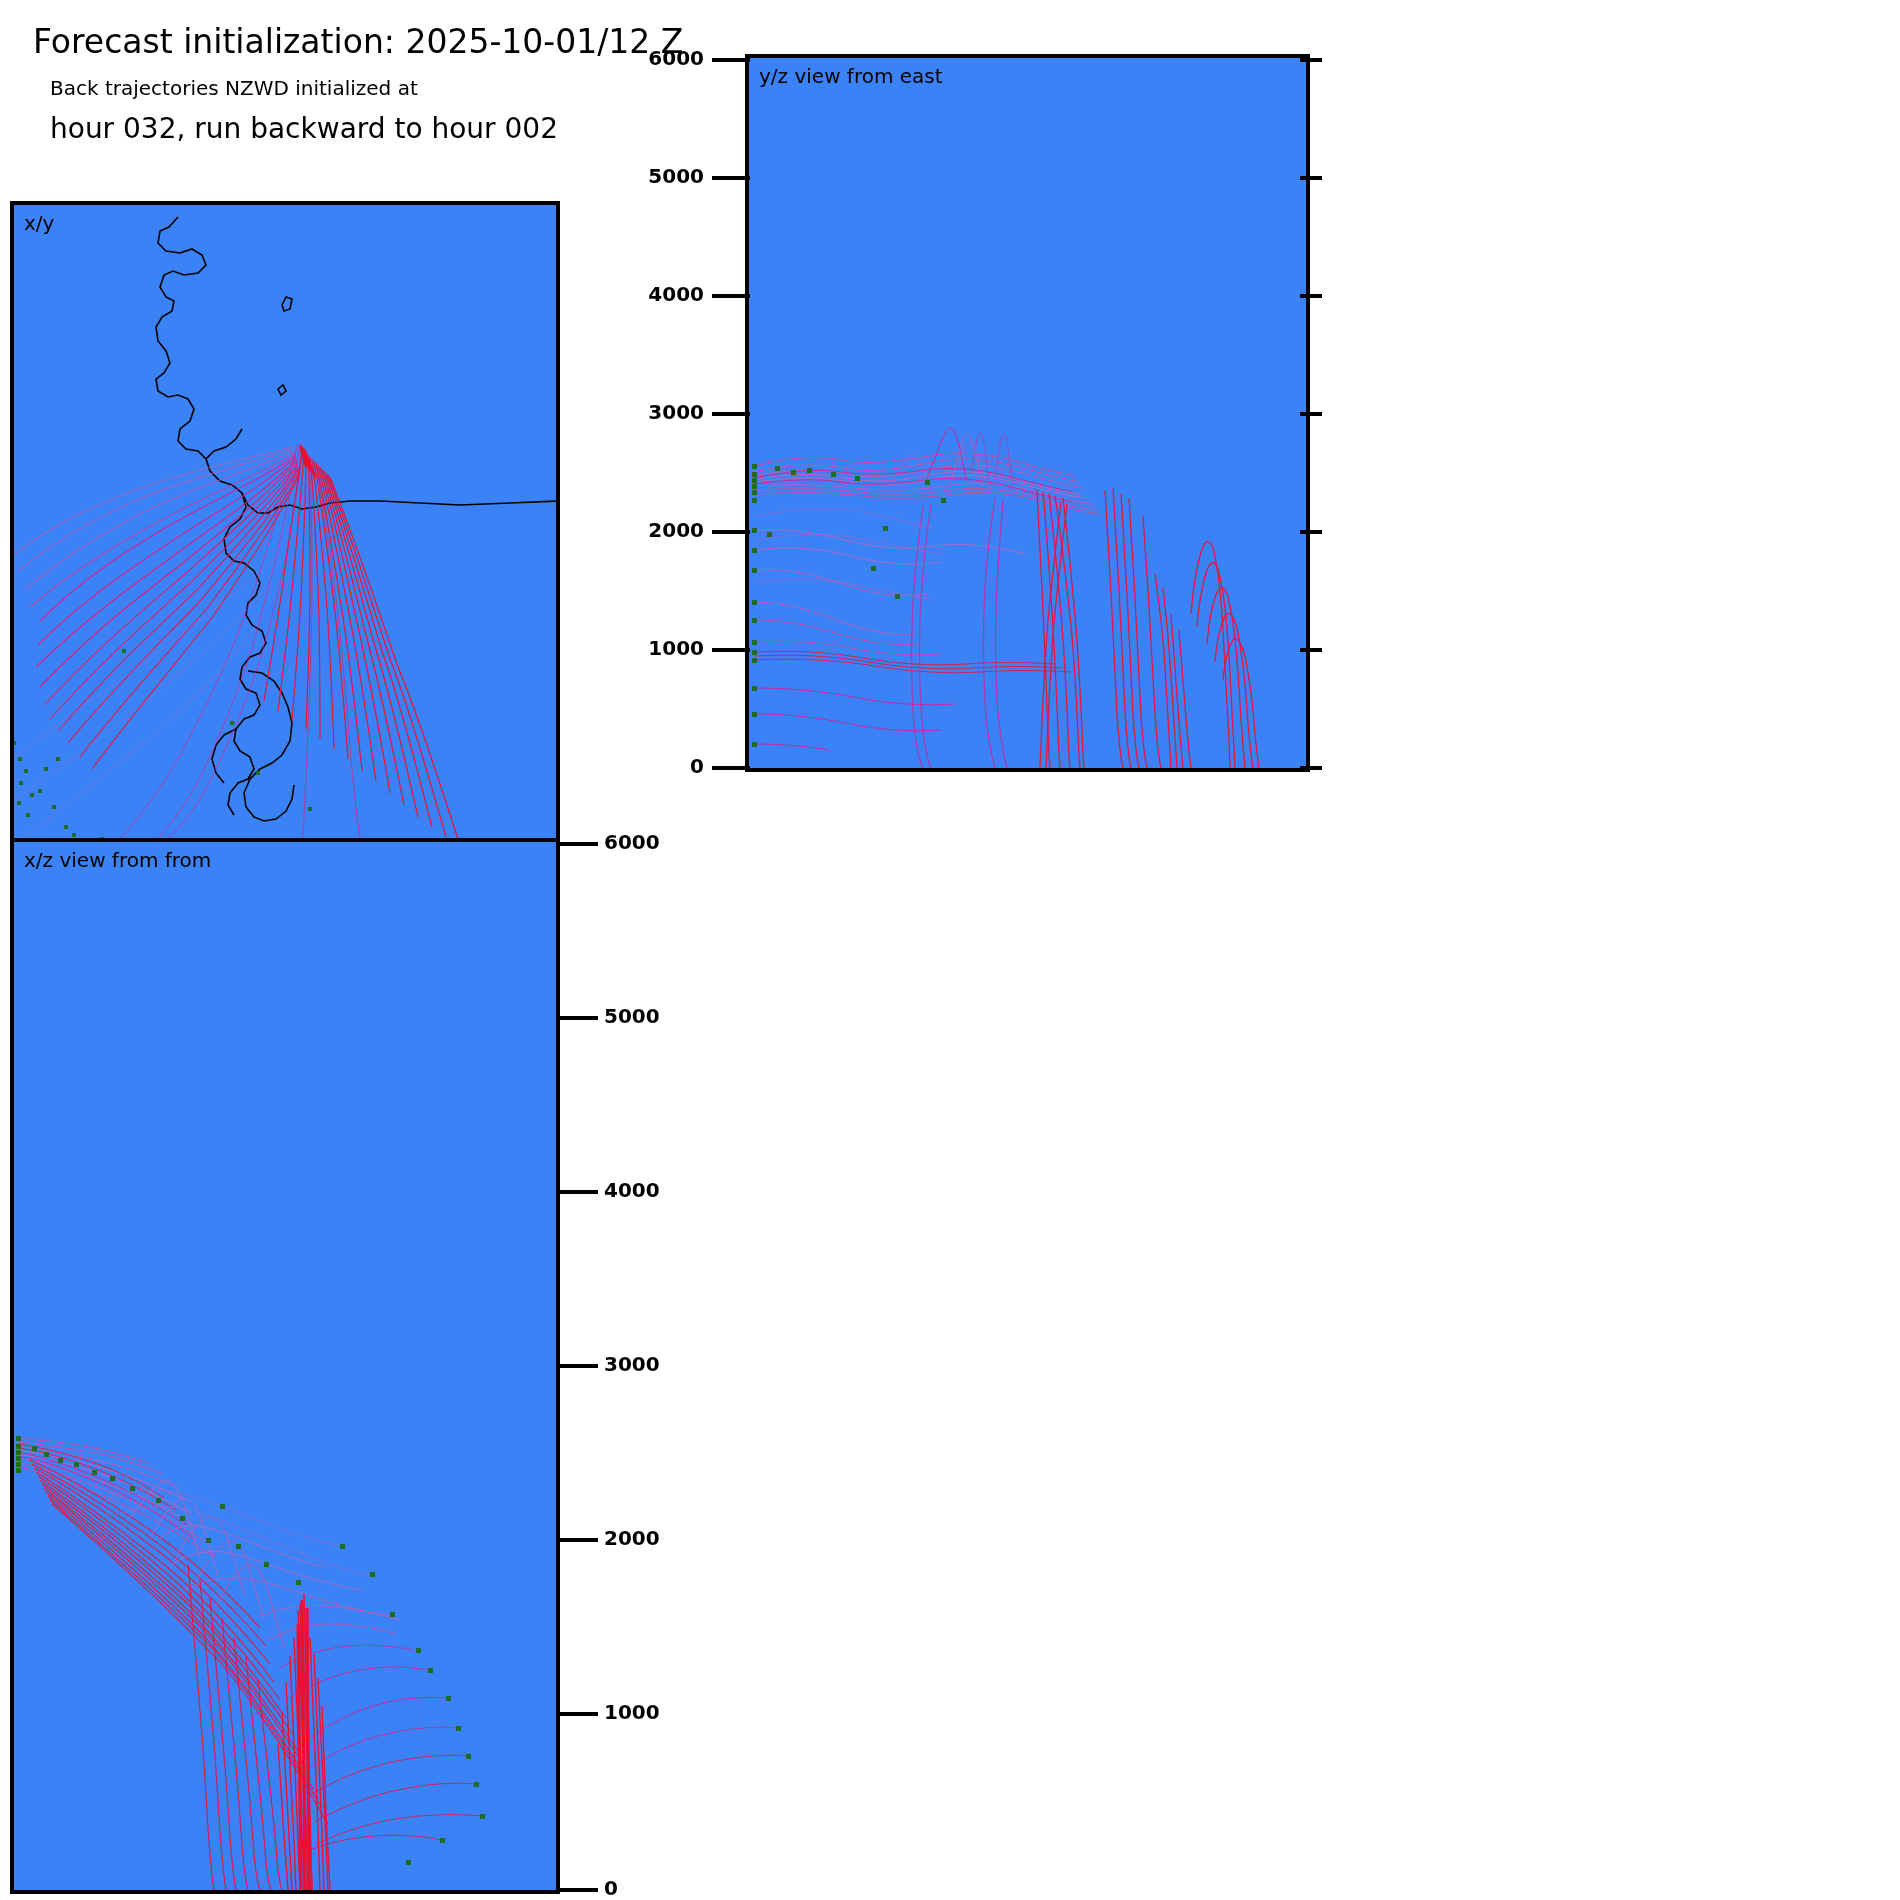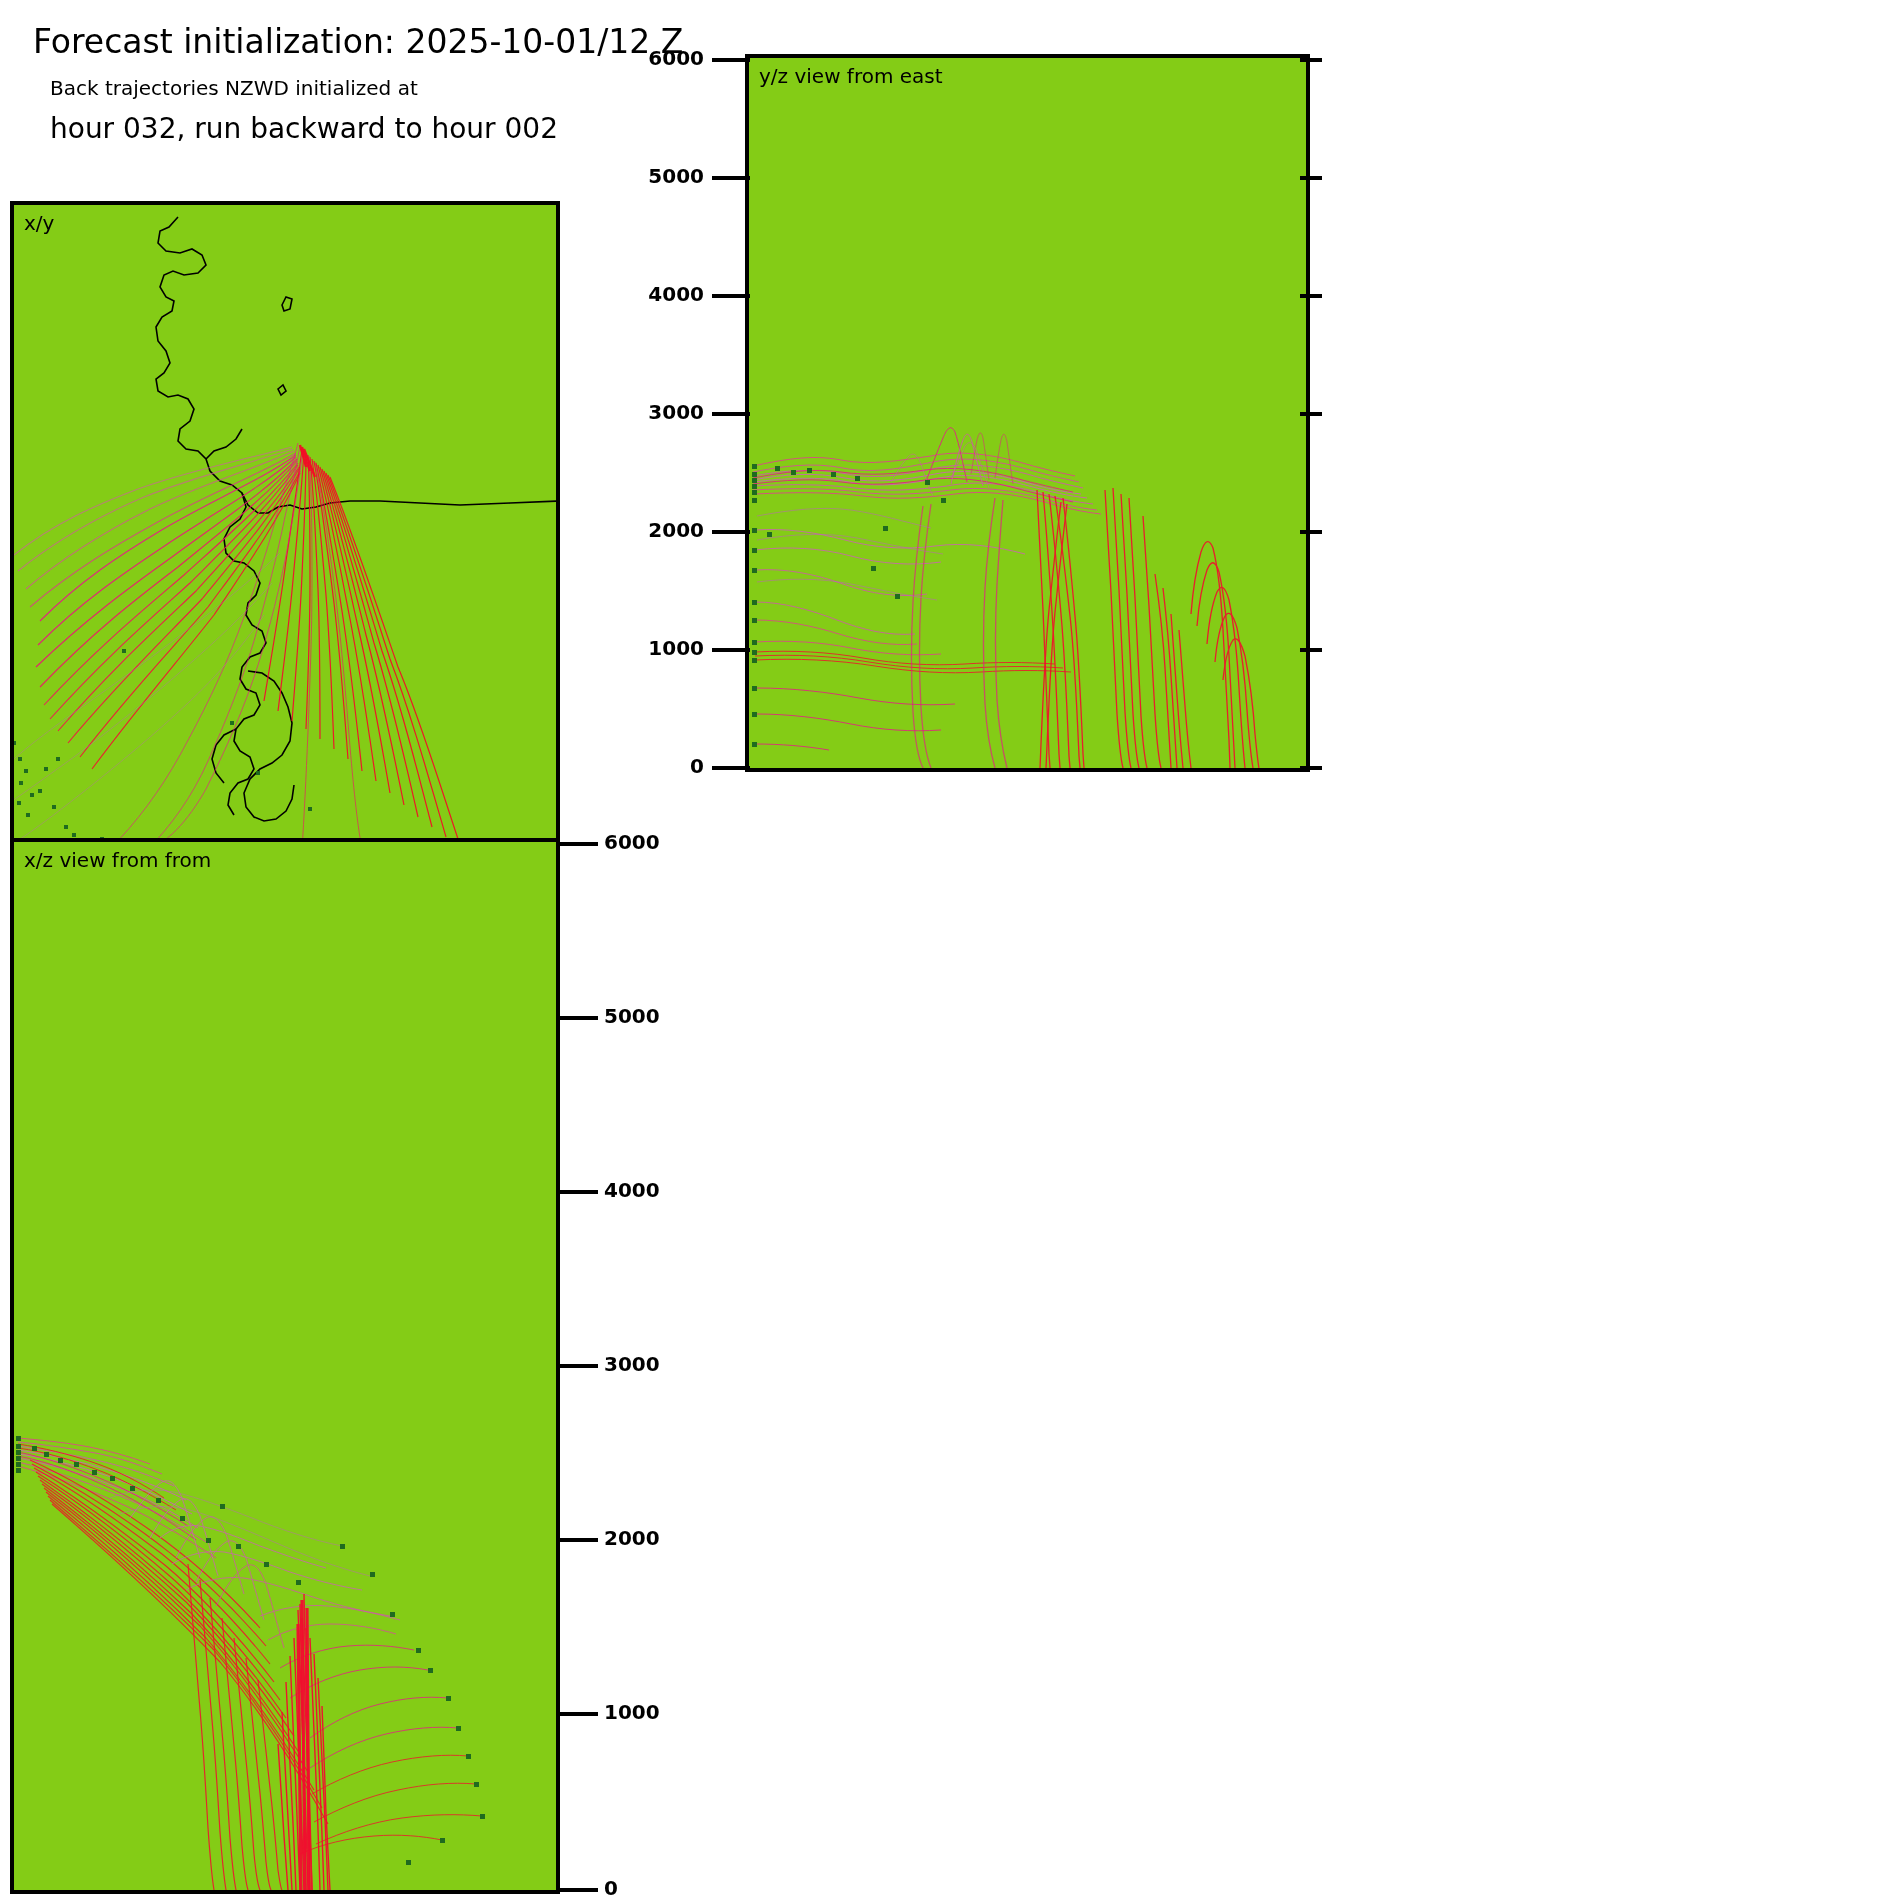--- a/index.html
+++ b/index.html
@@ -22,21 +22,21 @@
   #subtitle-l1{
     position:absolute;left:50px;top:76px;
     font-size:20px;color:#000;white-space:nowrap;
   }
   #subtitle-l2{
     position:absolute;left:50px;top:112px;
     font-size:28px;color:#000;white-space:nowrap;
   }
 
   
-  .panel{position:absolute;background:#84cc16;}
+  .panel{position:absolute;background:#3b82f6;}
   .panel .frame{
     position:absolute;left:0;top:0;width:100%;height:100%;
     border:4px solid #000;box-sizing:border-box;pointer-events:none;
   }
   .panel-label{
     position:absolute;left:14px;top:10px;
     font-size:20px;color:#000;white-space:nowrap;z-index:6;
   }
   .plotsvg{position:absolute;left:0;top:0;width:100%;height:100%;display:block;}
 

